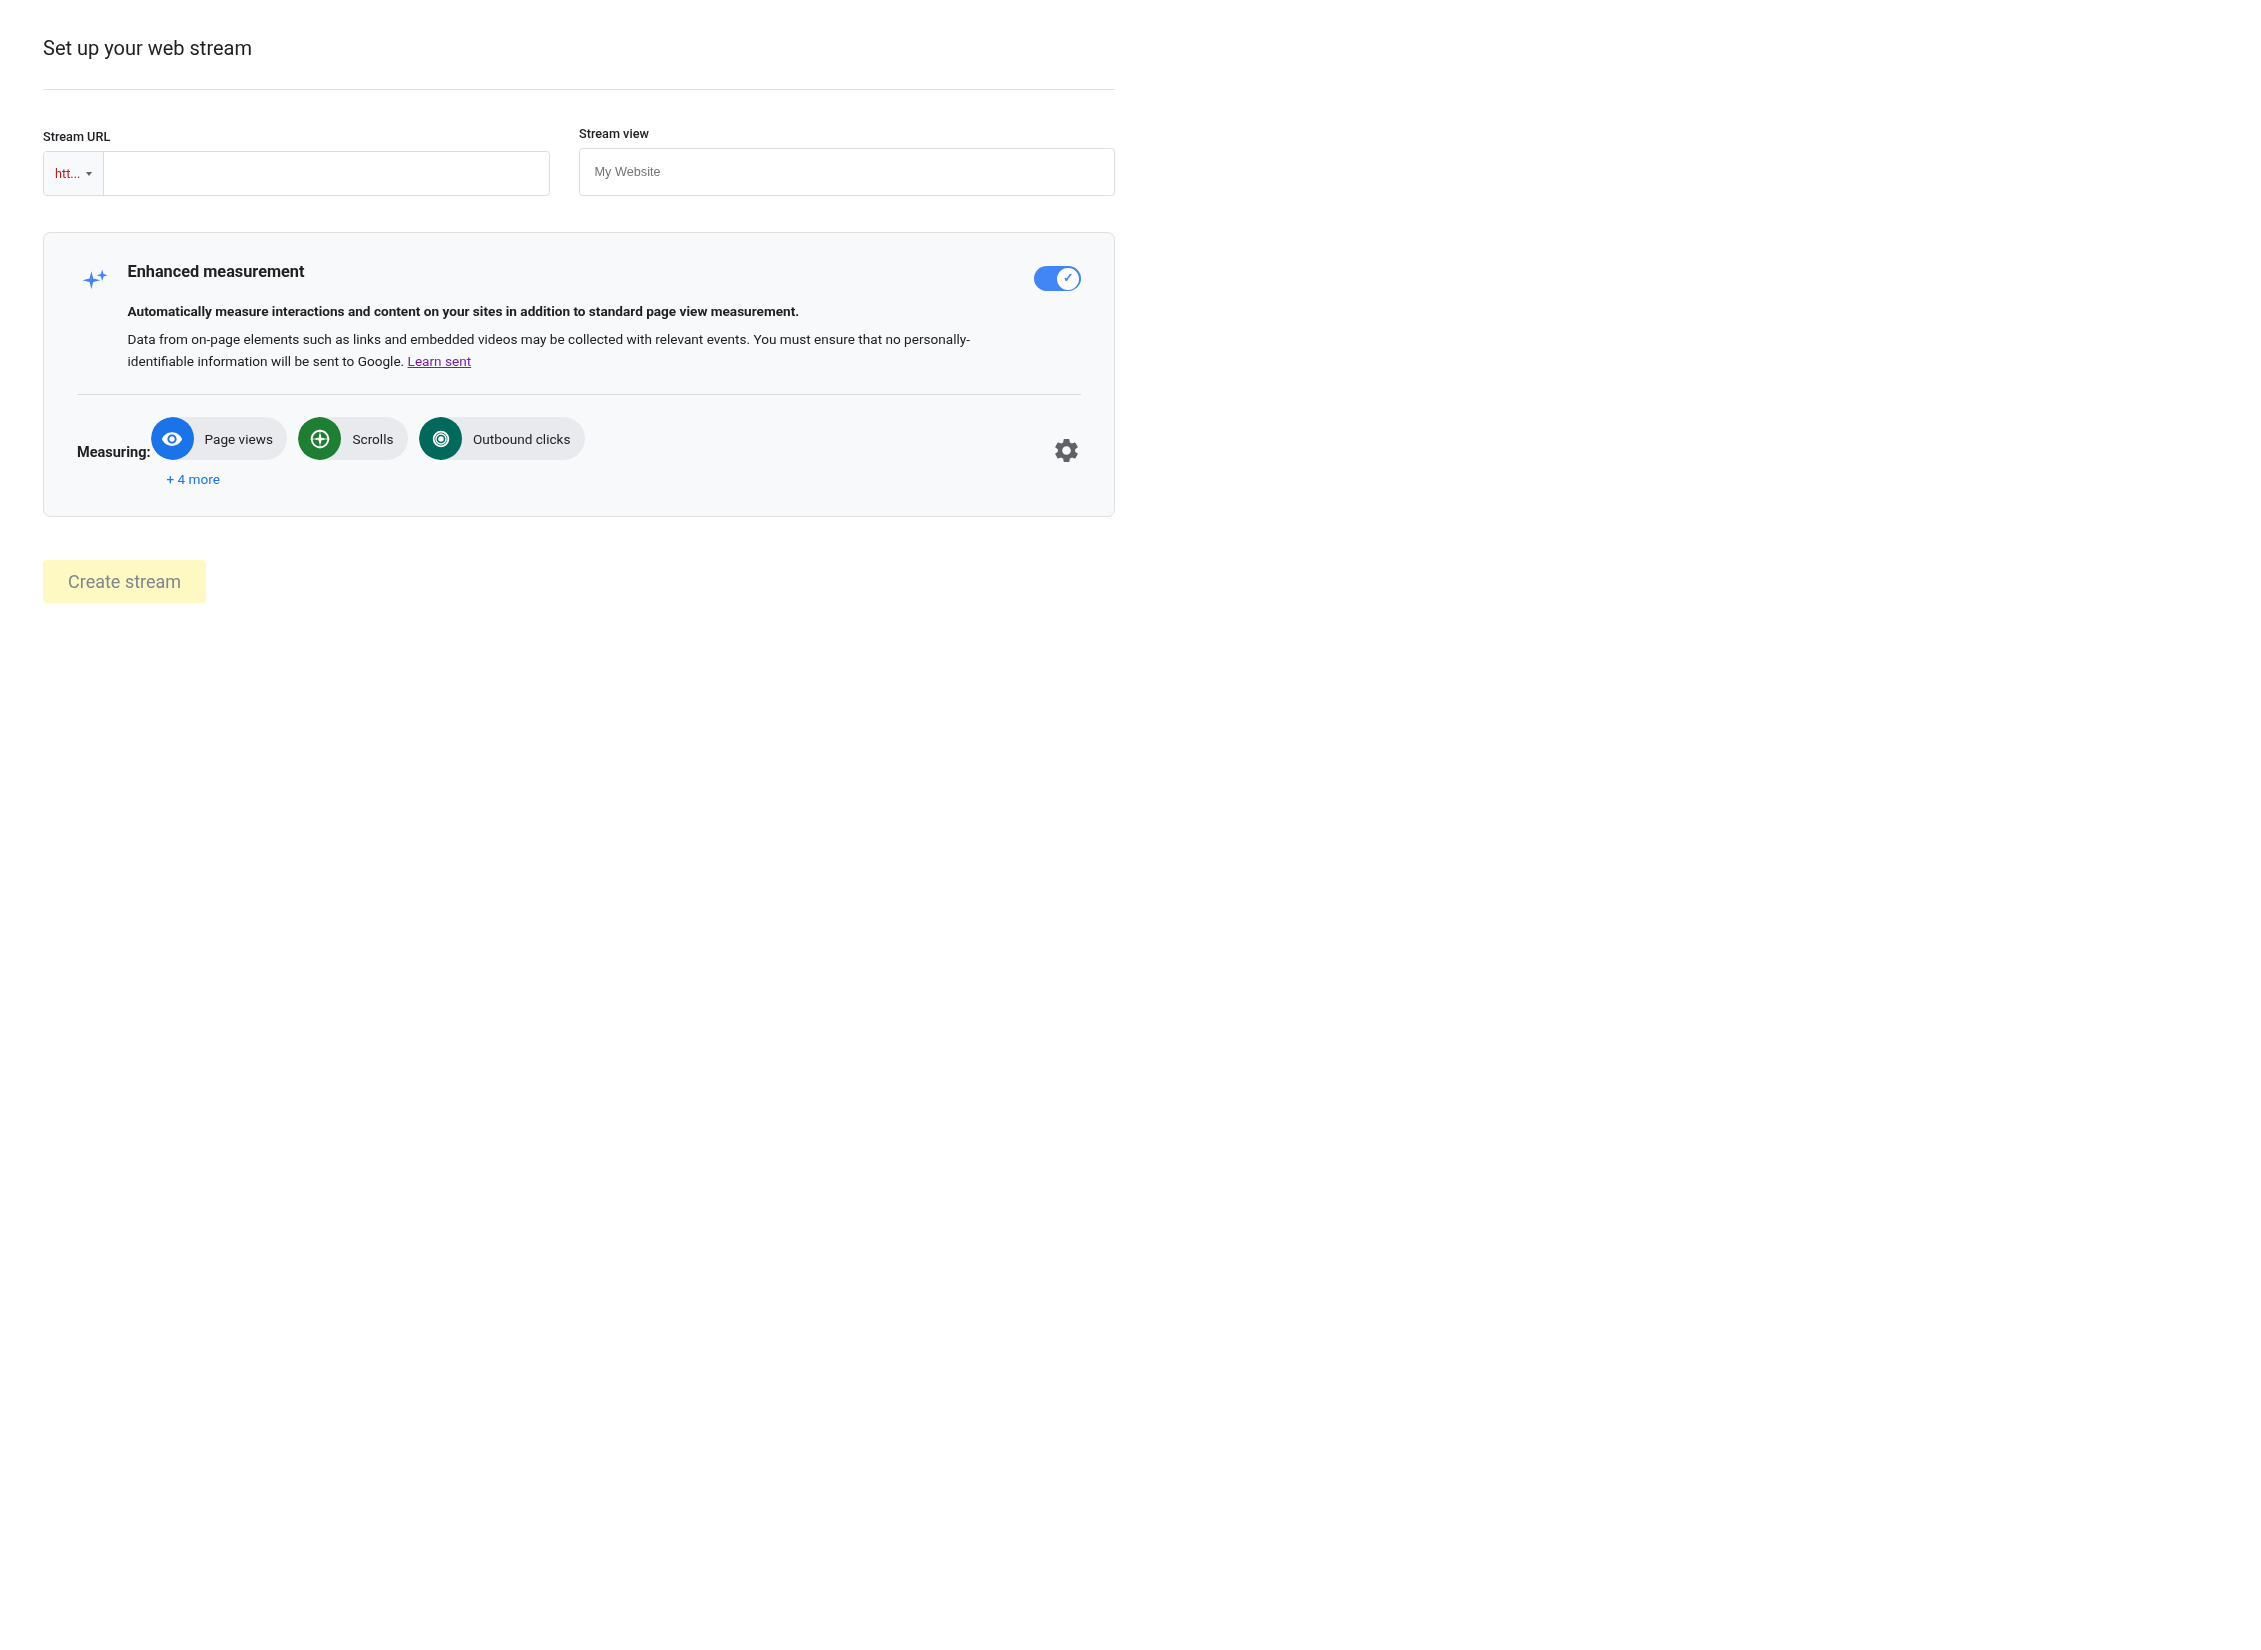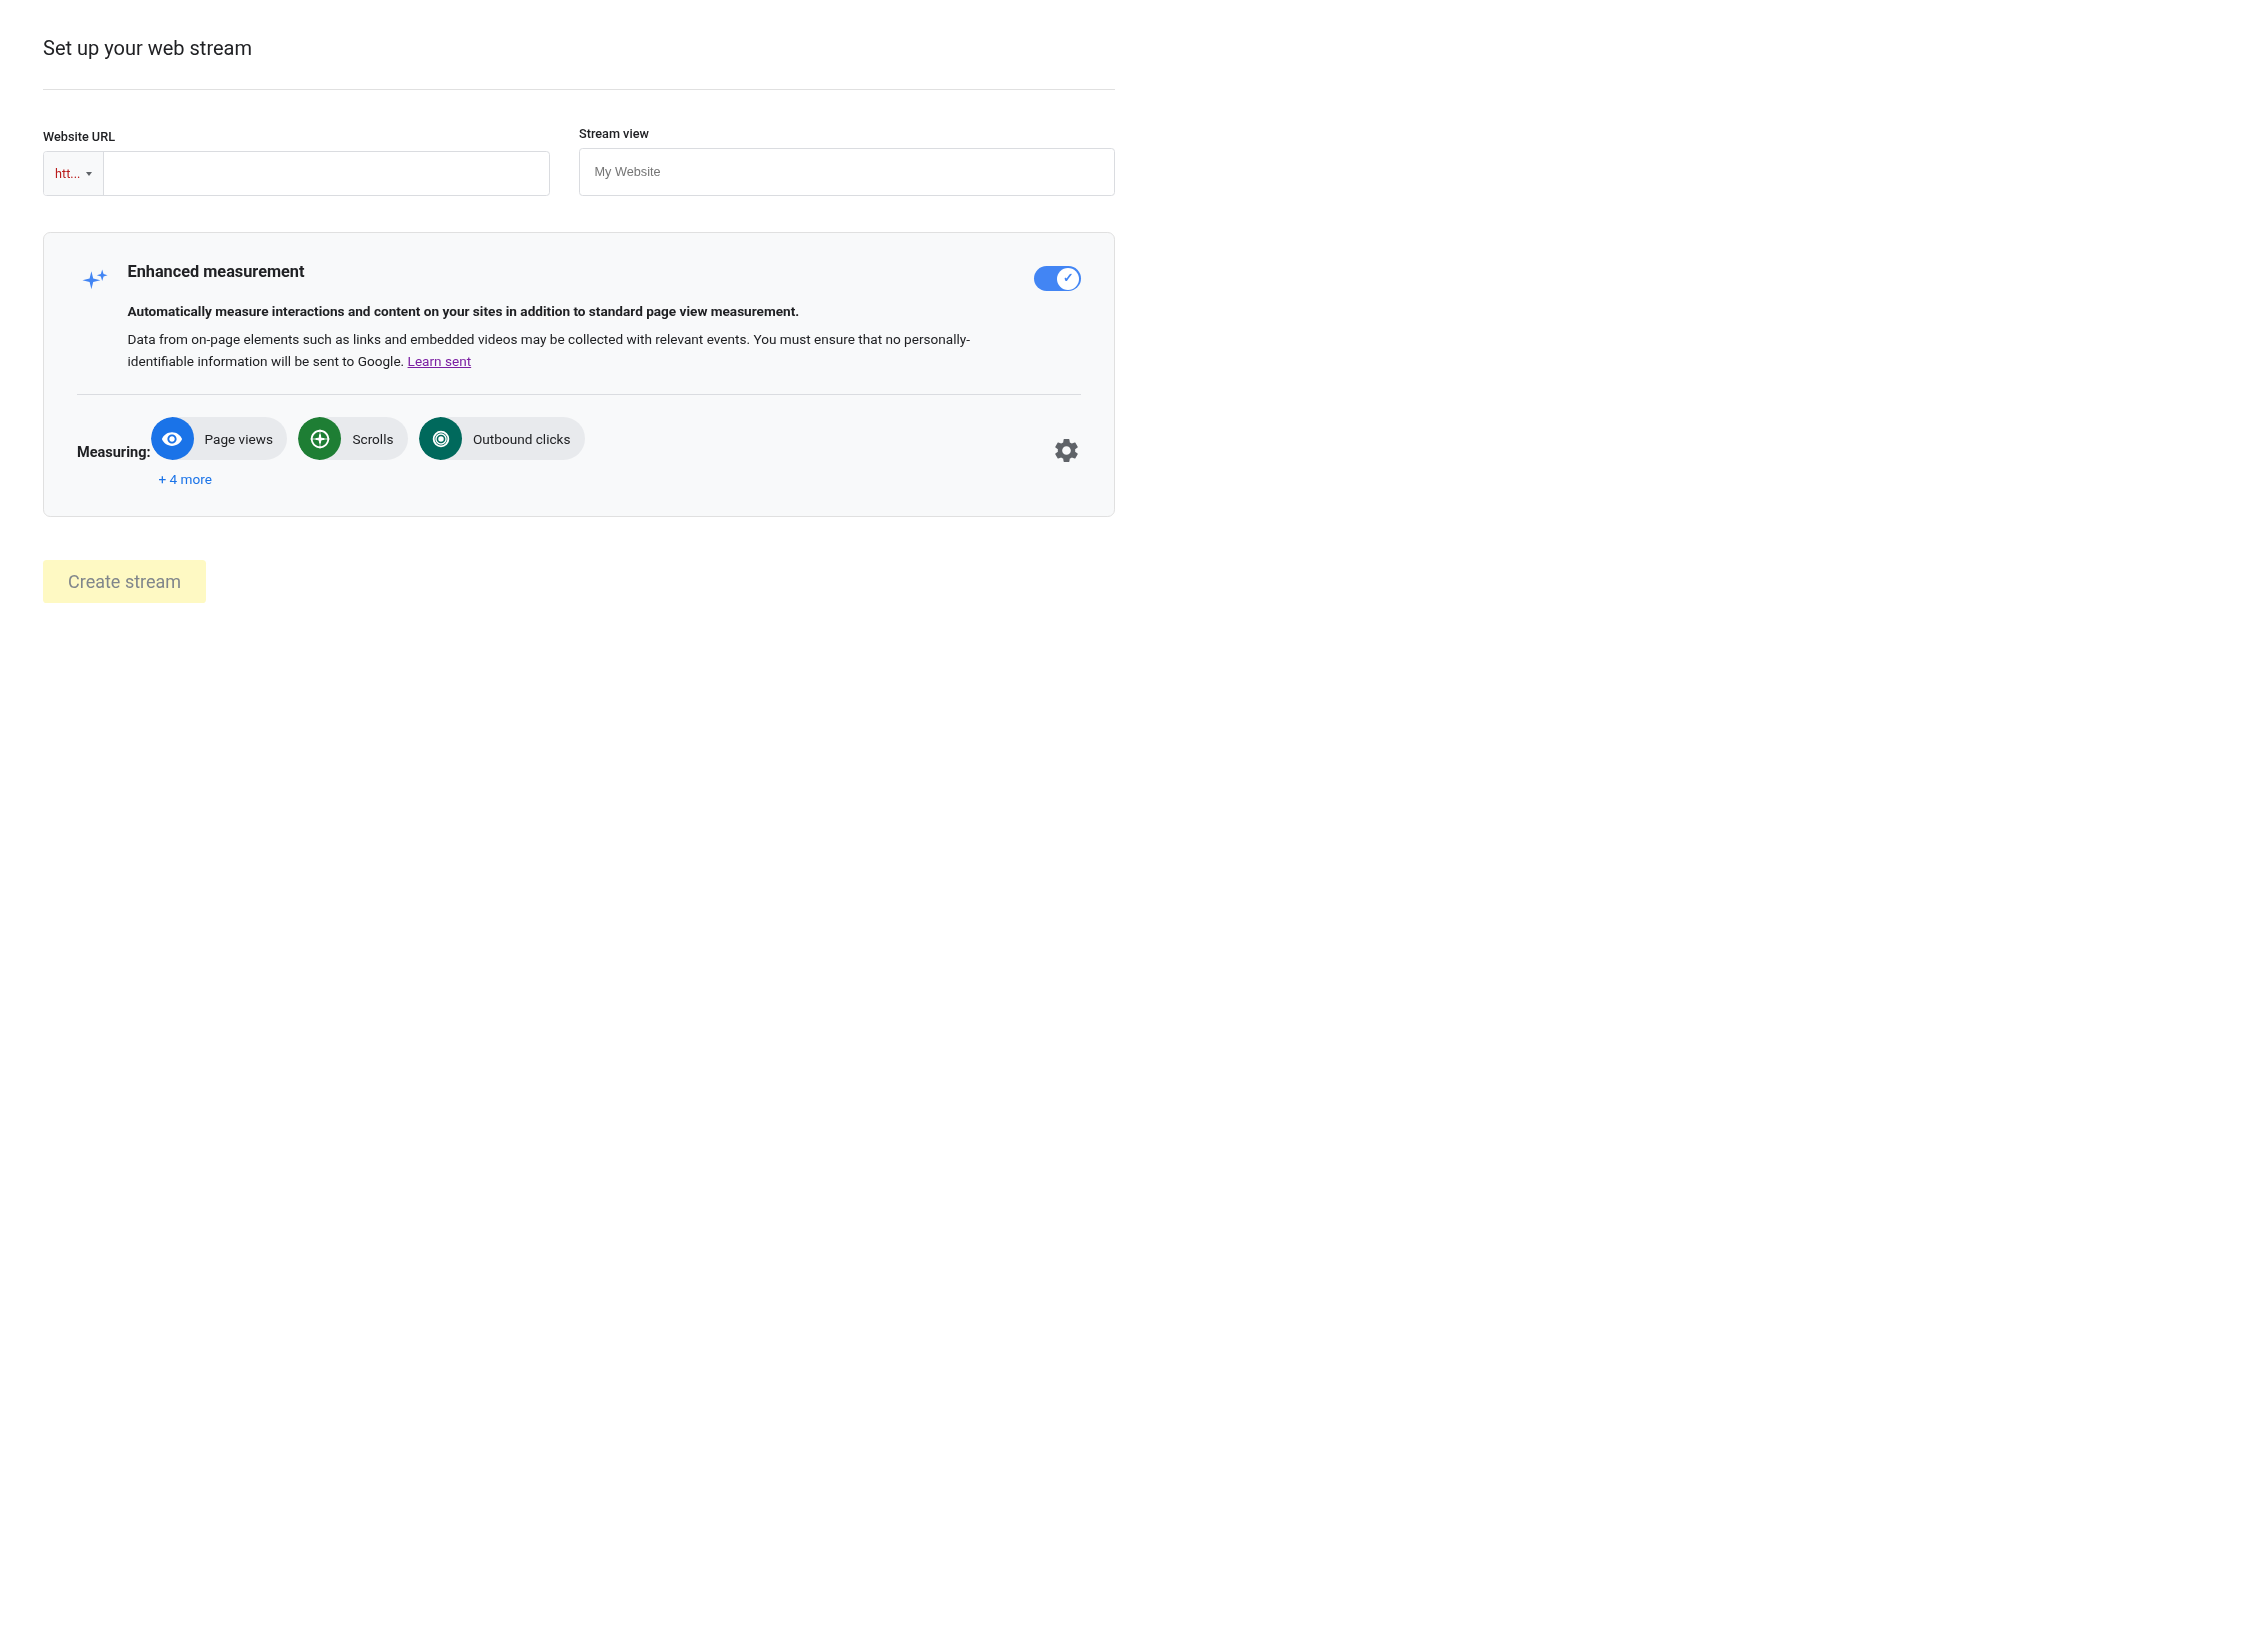--- a/index.html
+++ b/index.html
@@ -262,21 +262,21 @@
       padding: 0 14.5px 0 11px;
       font-size: 13.6px;
       color: #202124;
       white-space: nowrap;
     }
 
     .more-link {
       font-size: 13.6px;
       color: #1a73e8;
       cursor: pointer;
-      margin-left: 8px;
+      margin-left: 16px;
     }
 
     .measuring-gear {
       margin-left: auto;
       cursor: pointer;
       color: #5f6368;
       flex-shrink: 0;
     }
 
     .create-btn {
@@ -293,21 +293,21 @@
 </head>
 <body>
 
 
 
 <h1 class="page-title">Set up your web stream</h1>
 <hr class="divider">
 
 <div class="url-section">
   <div class="url-group">
-    <label class="field-label">Website URL</label>
+    <label class="field-label">Stream URL</label>
     <div class="url-input-wrapper">
       <div class="protocol-dropdown">
         <span>htt...</span>
         <span class="dropdown-arrow"></span>
       </div>
     </div>
   </div>
 
   <div class="stream-name-group">
     <label class="field-label">Stream view</label>

